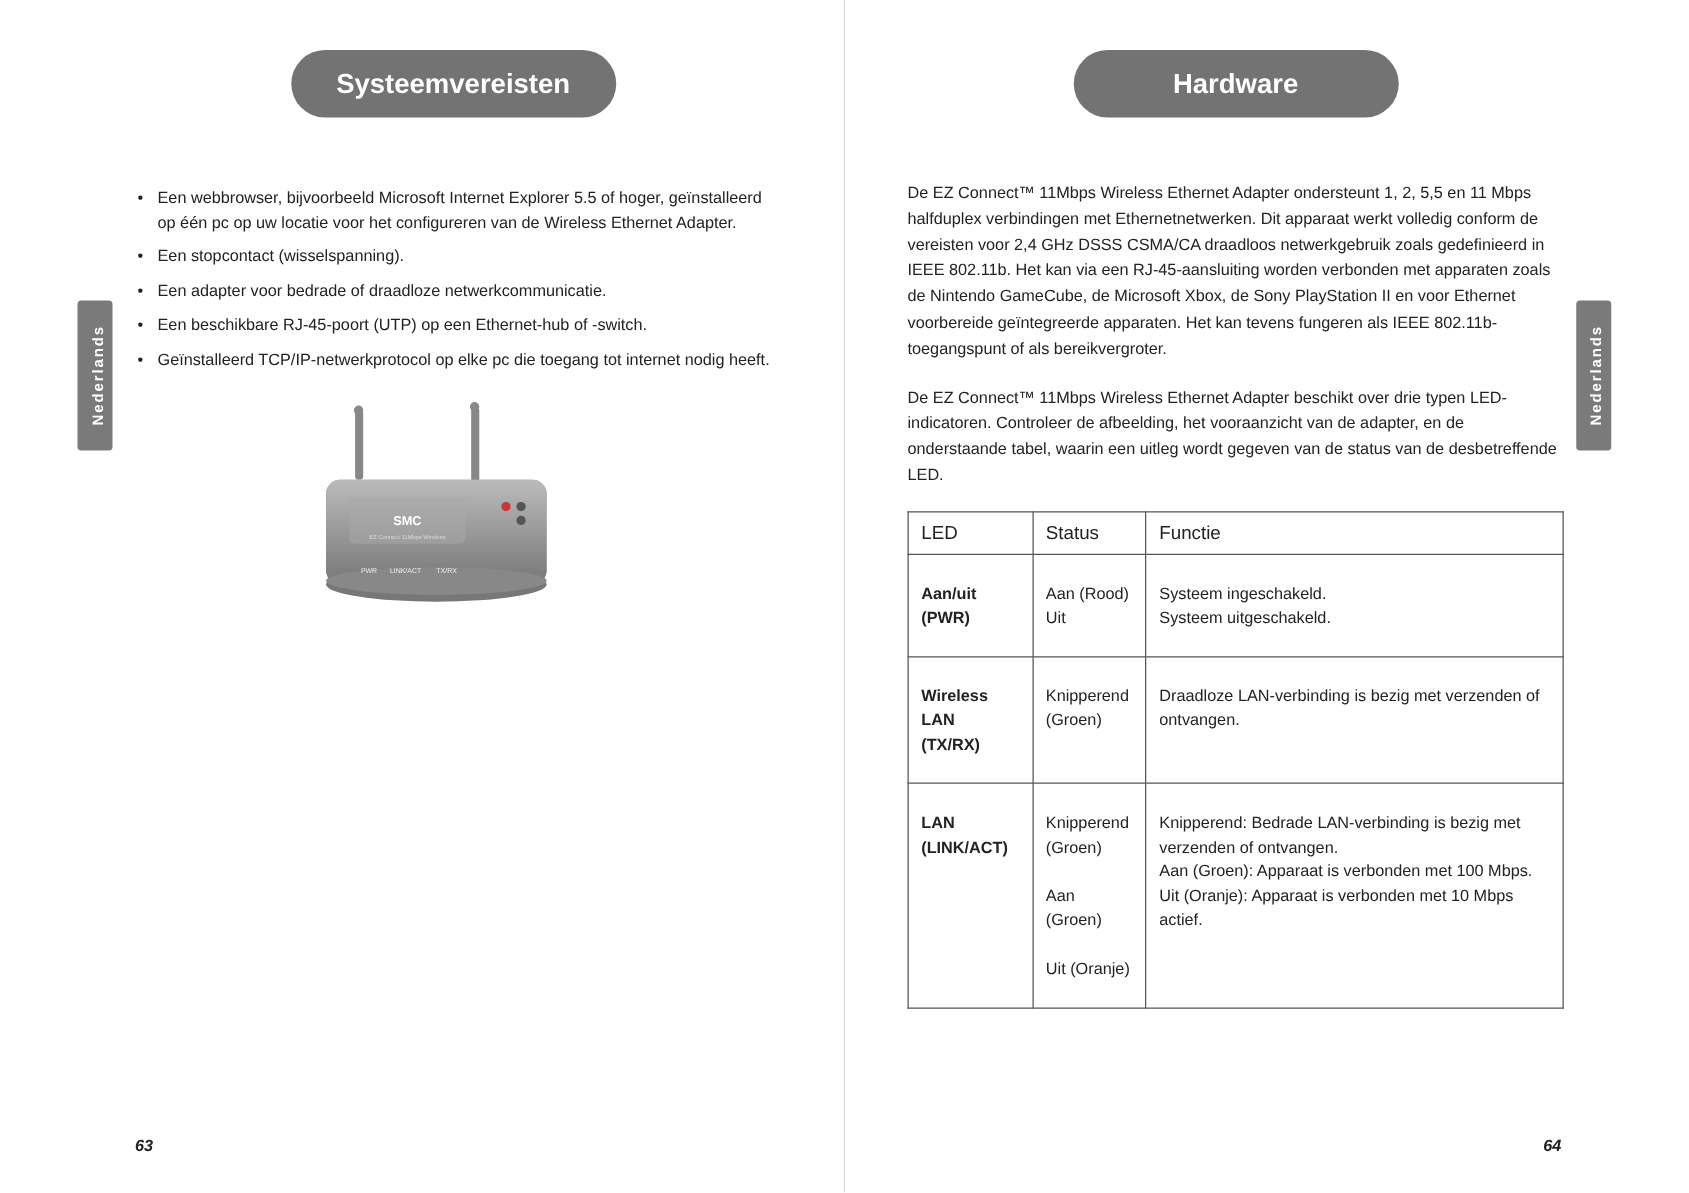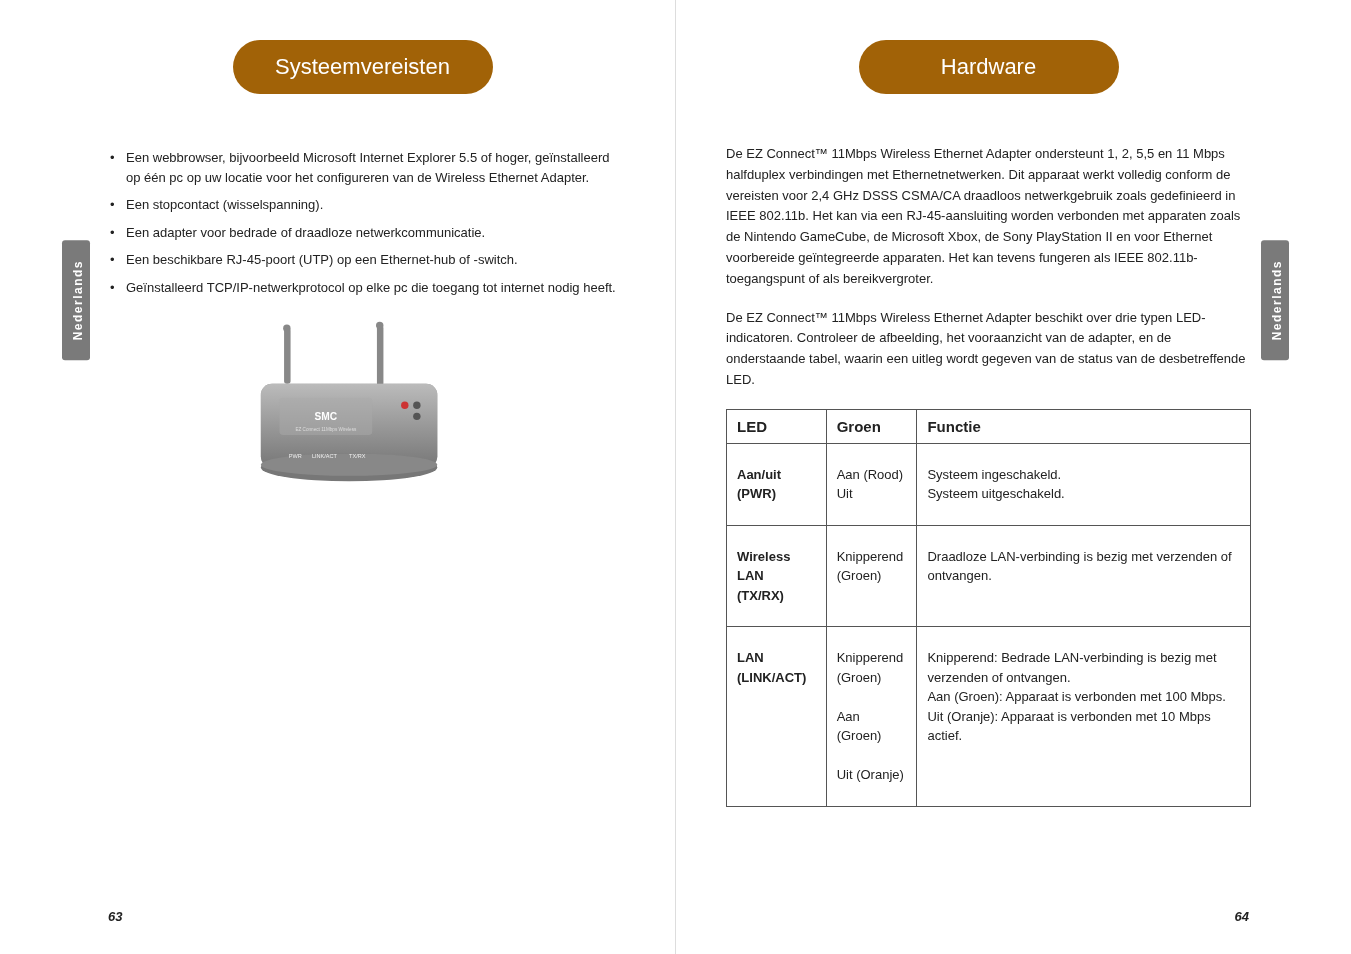--- a/index.html
+++ b/index.html
@@ -24,24 +24,24 @@
       border-right: 1px solid #ddd;
       position: relative;
     }
     .right-page {
       flex: 1;
       padding: 40px 100px 40px 50px;
       position: relative;
     }
     
     .section-header {
-      background: #a16207;
+      background: #737373;
       color: #fff;
       font-size: 22px;
-      font-weight: normal;
+      font-weight: bold;
       text-align: center;
       padding: 14px 30px;
       border-radius: 30px;
       margin-bottom: 30px;
       display: inline-block;
       min-width: 260px;
     }
     .section-header-wrap {
       display: flex;
       justify-content: center;
@@ -87,21 +87,21 @@
       width: 100%;
       border-collapse: collapse;
       margin-top: 10px;
       font-size: 13px;
     }
     .led-table th {
       background: #fff;
       border: 1.5px solid #555;
       padding: 8px 10px;
       font-size: 15px;
-      font-weight: bold;
+      font-weight: normal;
       text-align: left;
     }
     .led-table td {
       border: 1.5px solid #555;
       padding: 21px 10px;
       vertical-align: top;
       line-height: 1.5;
     }
     .led-table td.led-name {
       font-weight: bold;
@@ -244,21 +244,21 @@
       <span>De EZ Connect™ 11Mbps Wireless Ethernet Adapter beschikt over drie typen LED-indicatoren. Controleer de afbeelding, het vooraanzicht van de adapter, en de onderstaande tabel, waarin een uitleg wordt gegeven van de status van de desbetreffende LED.</span>
     </p>
 
     <table class="led-table">
       <thead>
         <tr>
           <th>
             <span>LED</span>
           </th>
           <th>
-            <span>Groen</span>
+            <span>Status</span>
           </th>
           <th>
             <span>Functie</span>
           </th>
         </tr>
       </thead>
       <tbody>
 
         <tr>
           <td class="led-name">Aan/uit<br>(PWR)</td>

